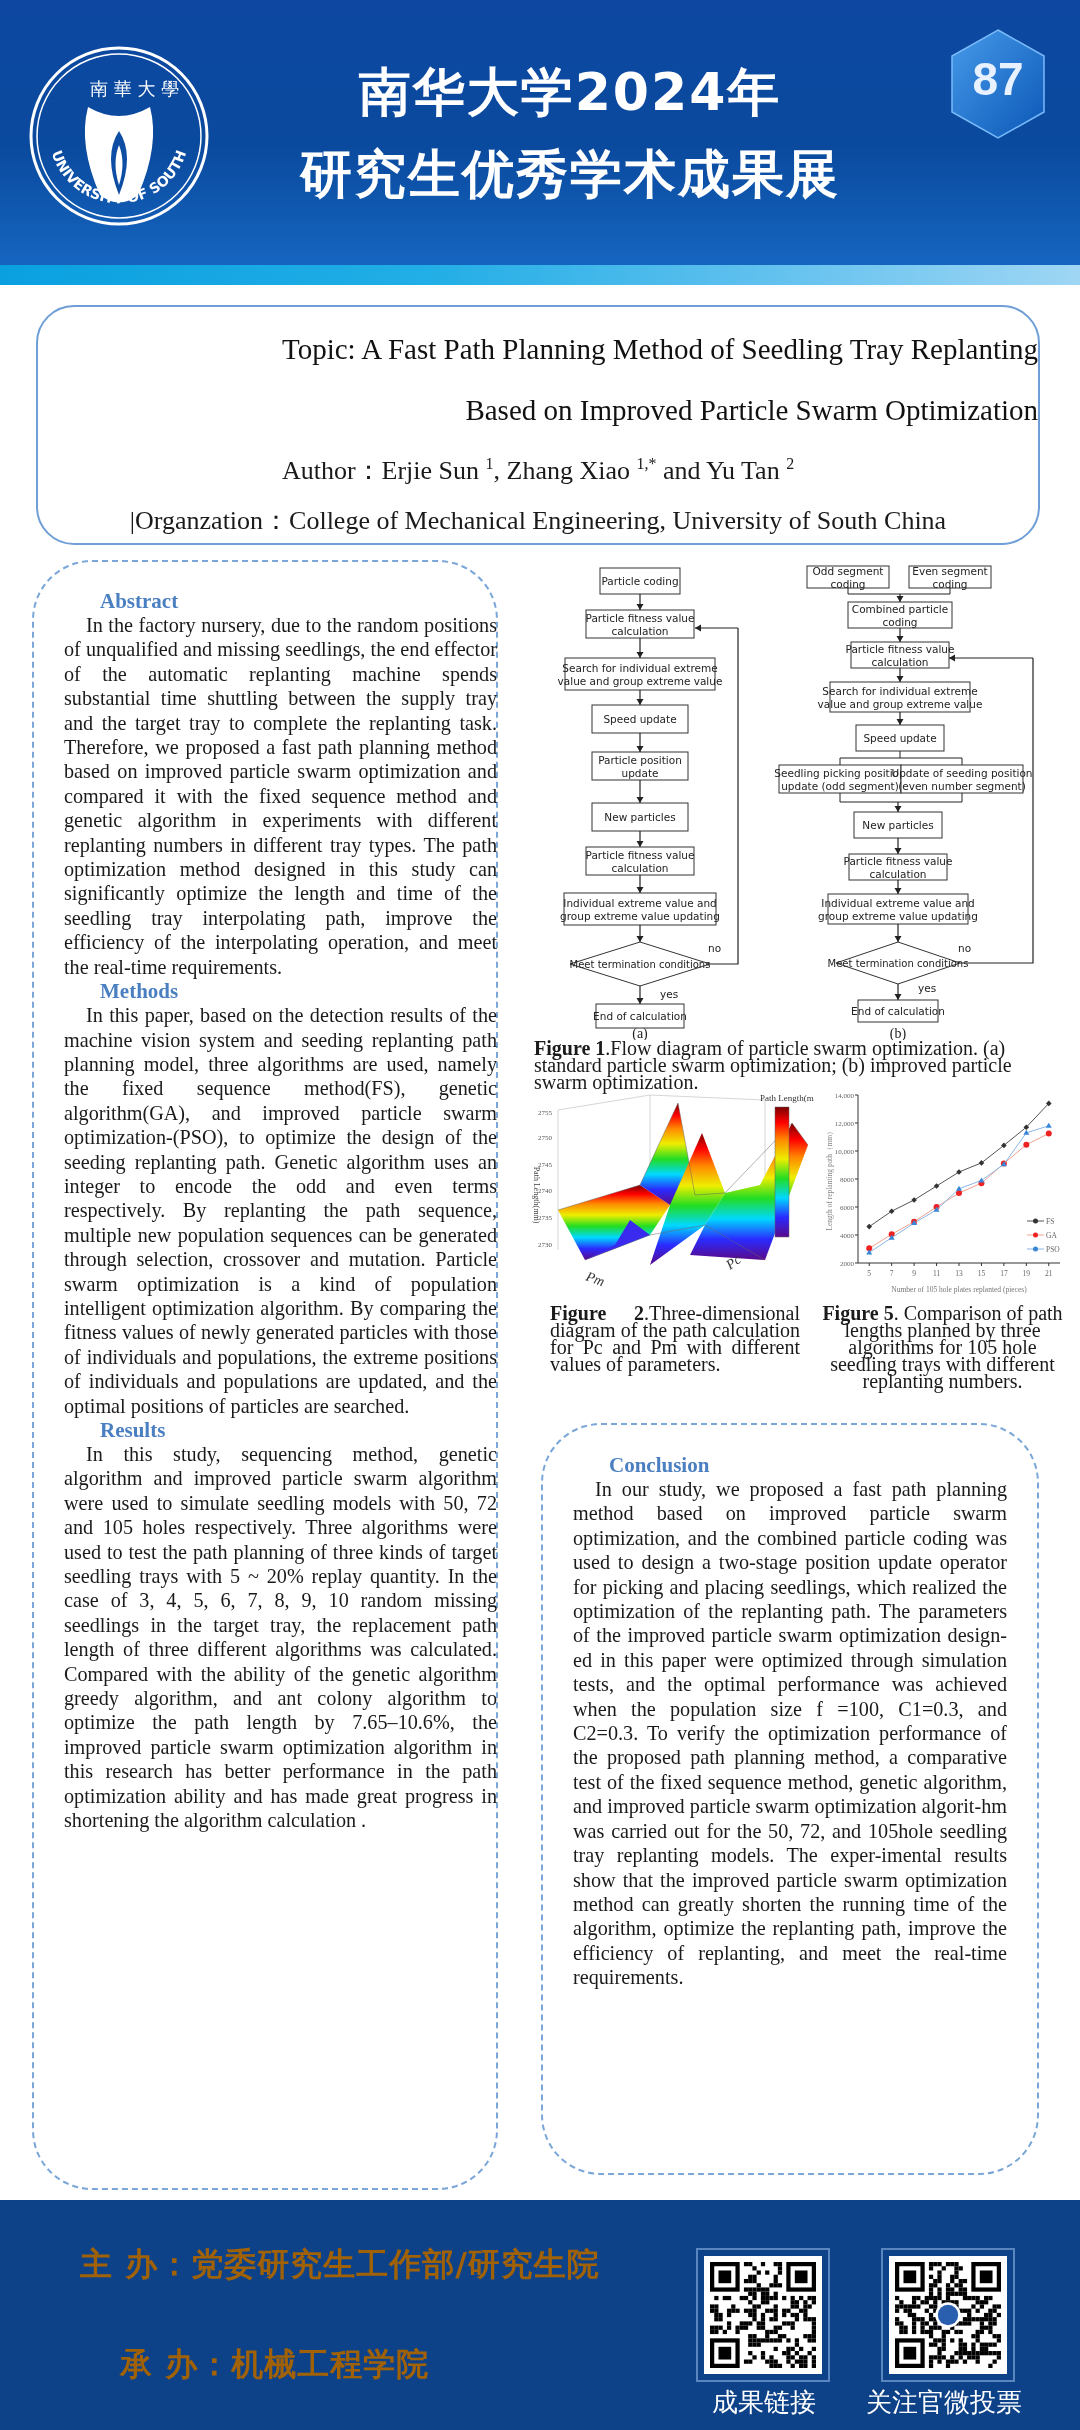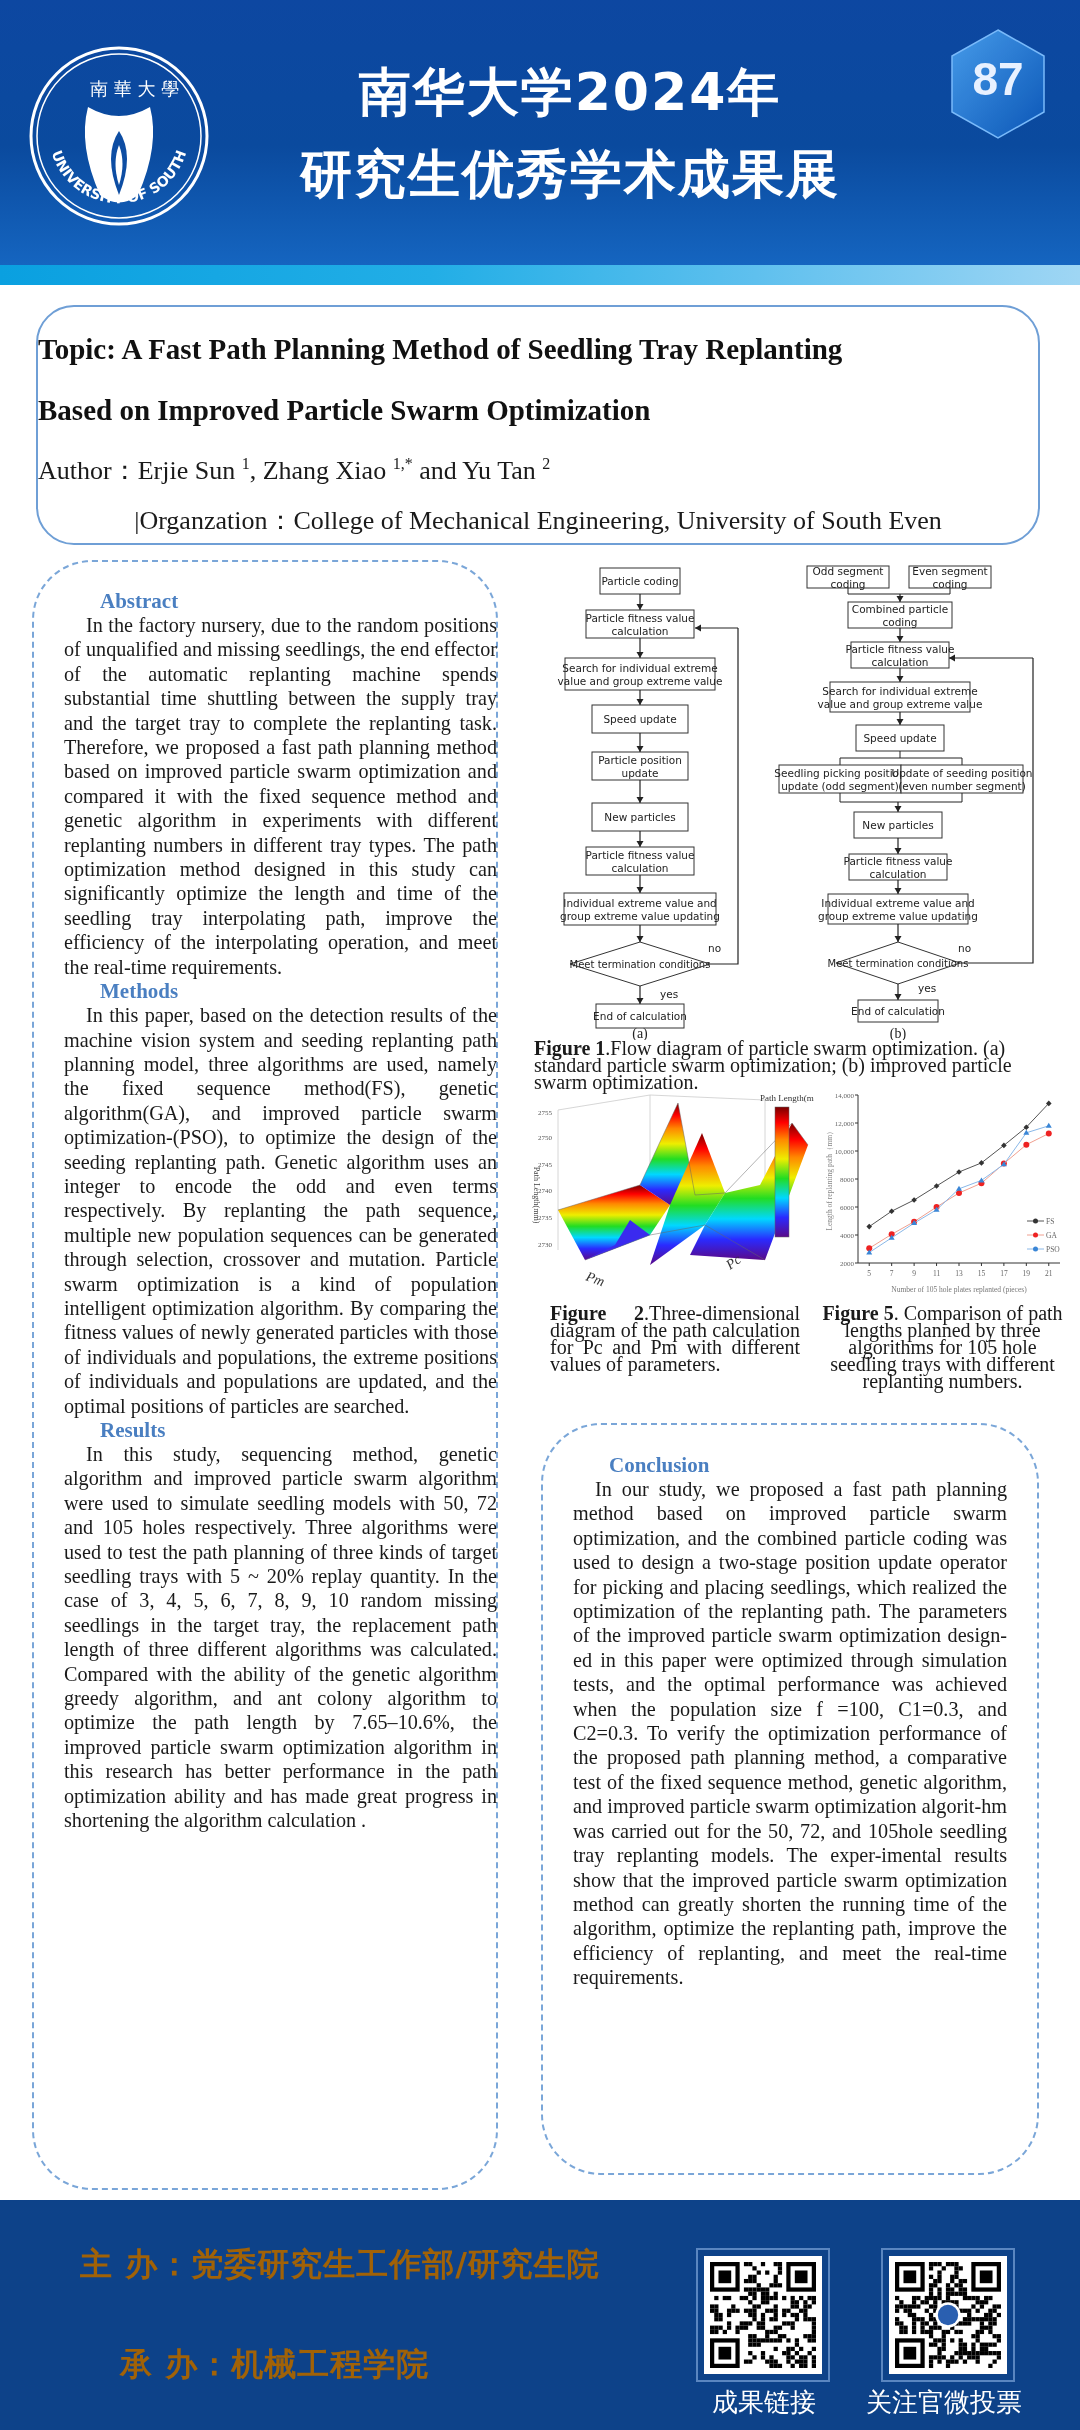--- a/index.html
+++ b/index.html
@@ -16,25 +16,25 @@
     font-family: "DejaVu Sans", sans-serif; font-weight: bold; letter-spacing: 2px; }
   .title-cn.l1 { top: 58px; font-size: 52px; }
   .title-cn.l2 { top: 140px; font-size: 52px; }
   .badge { position: absolute; left: 948px; top: 28px; width: 100px; height: 112px; }
   .badge-num { position: absolute; left: 948px; top: 52px; width: 100px; text-align: center;
     color: #e8f1ff; font-family: "Liberation Sans", sans-serif; font-weight: bold; font-size: 46px; }
 
   
   .topic { position: absolute; left: 36px; top: 305px; width: 1004px; height: 240px;
     border: 2px solid #6f9fd6; border-radius: 38px; background: #fff; }
-  .topic-title { position: absolute; left: 0; width: 100%; text-align: left; font-weight: bold;
+  .topic-title { position: absolute; left: 0; width: 100%; text-align: right; font-weight: normal;
     font-size: 29px; color: #111; }
   .topic-title.t1 { top: 26px; }
   .topic-title.t2 { top: 87px; }
-  .topic-author { position: absolute; top: 146px; left: 0; width: 100%; font-size: 26px; }
+  .topic-author { position: absolute; top: 146px; left: 0; width: 100%; text-align: center; font-size: 26px; }
   .topic-author sup { font-size: 16px; }
   .topic-org { position: absolute; top: 196px; left: 0; width: 100%; text-align: center; font-size: 26px; }
 
   
   .panel-left { position: absolute; left: 32px; top: 560px; width: 466px; height: 1630px;
     border: 2px dashed #7aa6d8; border-radius: 60px; }
   .panel-right { position: absolute; left: 541px; top: 1423px; width: 498px; height: 752px;
     border: 2px dashed #7aa6d8; border-radius: 60px; }
   .col { position: absolute; font-size: 20.2px; line-height: 24.4px; text-align: justify; }
   .col h3 { font-size: 21px; color: #4a7fc1; font-weight: bold; line-height: 24px; margin-left: 36px; }
@@ -98,21 +98,21 @@
   <polygon points="50,2 96,28 96,84 50,110 4,84 4,28" fill="url(#hexg)" stroke="#7fc0ff" stroke-width="1.5" opacity="0.95"></polygon>
 </svg>
 <div class="badge-num">87</div>
 
 <div class="topic">
   <div class="topic-title t1">Topic: A Fast Path Planning Method of Seedling Tray Replanting</div>
   <div class="topic-title t2">Based on Improved Particle Swarm Optimization</div>
   <div class="topic-author">
     <span>Author：</span><span>Erjie Sun</span>&nbsp;<sup>1</sup><span>, </span><span>Zhang Xiao</span>&nbsp;<sup>1,*</sup><span> and </span><span>Yu Tan</span>&nbsp;<sup>2</sup>
   </div>
-  <div class="topic-org">|Organzation：College of Mechanical Engineering, University of South Even</div>
+  <div class="topic-org">|Organzation：College of Mechanical Engineering, University of South China</div>
 </div>
 
 <div class="panel-left"></div>
 <div class="col left-col">
   <h3>Abstract</h3>
   <p>In the factory nursery, due to the random positions of unqualified and missing seedlings, the end effector of the automatic replanting machine spends substantial time shuttling between the supply tray and the target tray to complete the replanting task. Therefore, we proposed a fast path planning method based on improved particle swarm optimization and compared it with the fixed sequence method and genetic algorithm in experiments with different replanting numbers in different tray types. The path optimization method designed in this study can significantly optimize the length and time of the seedling tray interpolating path, improve the efficiency of the interpolating operation, and meet the real-time requirements.</p>
   <h3>Methods</h3>
   <p>In this paper, based on the detection results of the machine vision system and seeding replanting path planning model, three algorithms are used, namely the fixed sequence method(FS), genetic algorithm(GA), and improved particle swarm optimization-(PSO), to optimize the design of the seeding replanting path. Genetic algorithm uses an integer to encode the odd and even terms respectively. By replanting the path sequence, multiple new population sequences can be generated through selection, crossover and mutation. Particle swarm optimization is a kind of population intelligent optimization algorithm. By comparing the fitness values of newly generated particles with those of individuals and populations, the extreme positions of individuals and populations are updated, and the optimal positions of particles are searched.</p>
   <h3>Results</h3>
   <p>In this study, sequencing method, genetic algorithm and improved particle swarm algorithm were used to simulate seedling models with 50, 72 and 105 holes respectively. Three algorithms were used to test the path planning of three kinds of target seedling trays with 5 ~ 20% replay quantity.  In the case of 3, 4, 5, 6, 7, 8, 9, 10 random missing seedlings in the target tray, the replacement path length of three different algorithms was calculated. Compared with the ability of the genetic algorithm greedy algorithm, and ant colony algorithm to optimize the path length by 7.65–10.6%, the improved particle swarm optimization algorithm in this research has better performance in the path optimization ability and has made great progress in shortening the algorithm calculation .</p>

